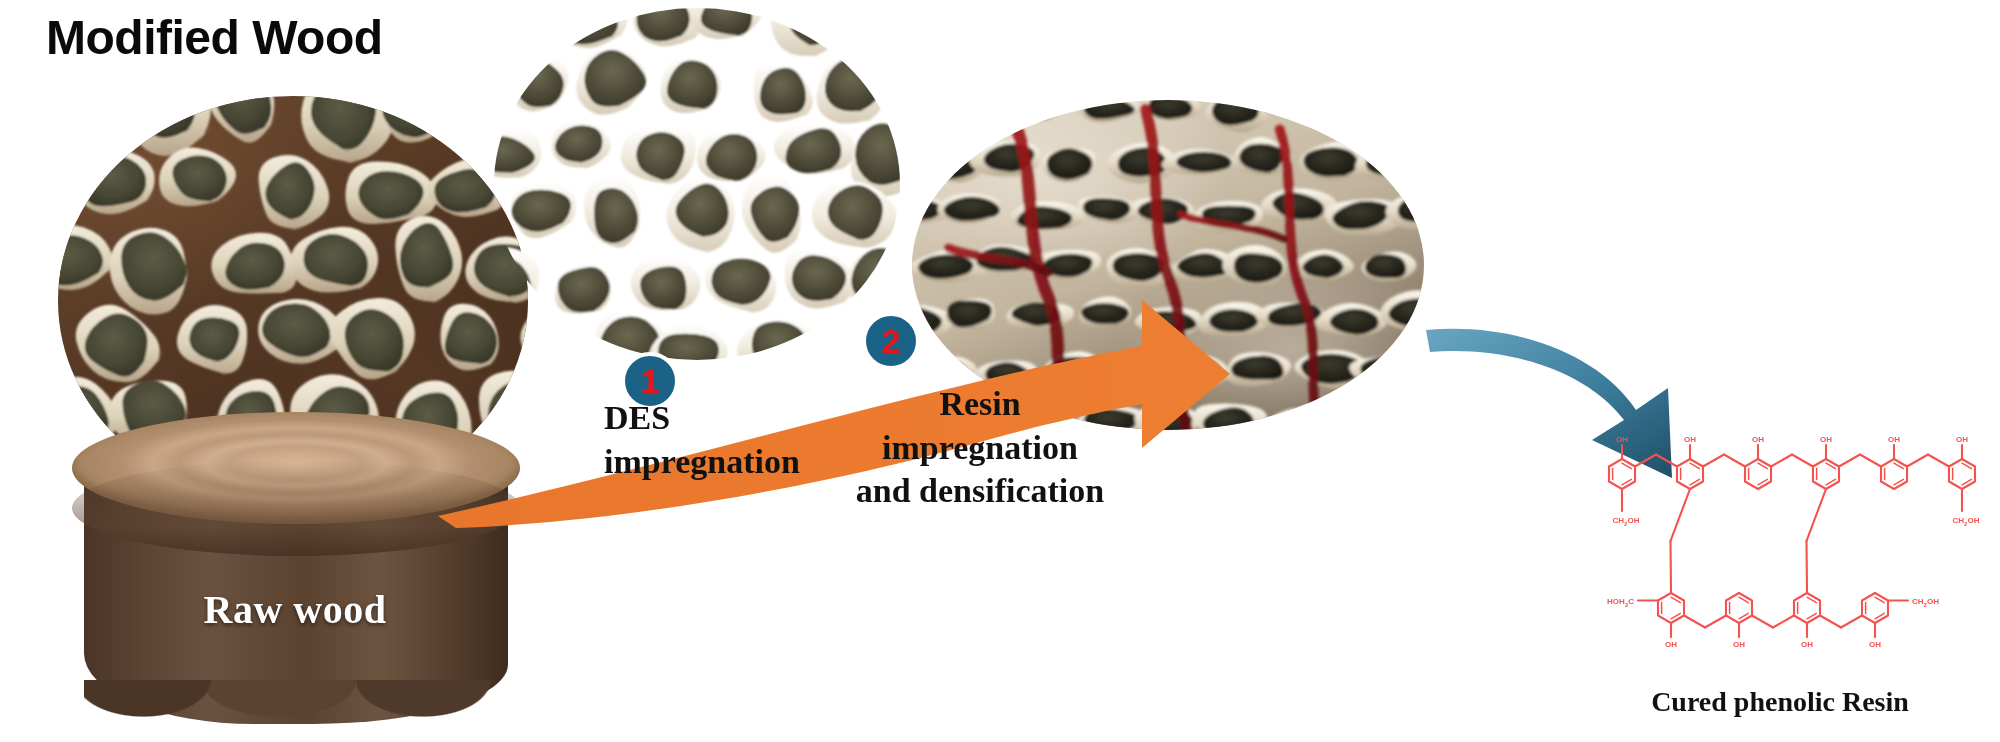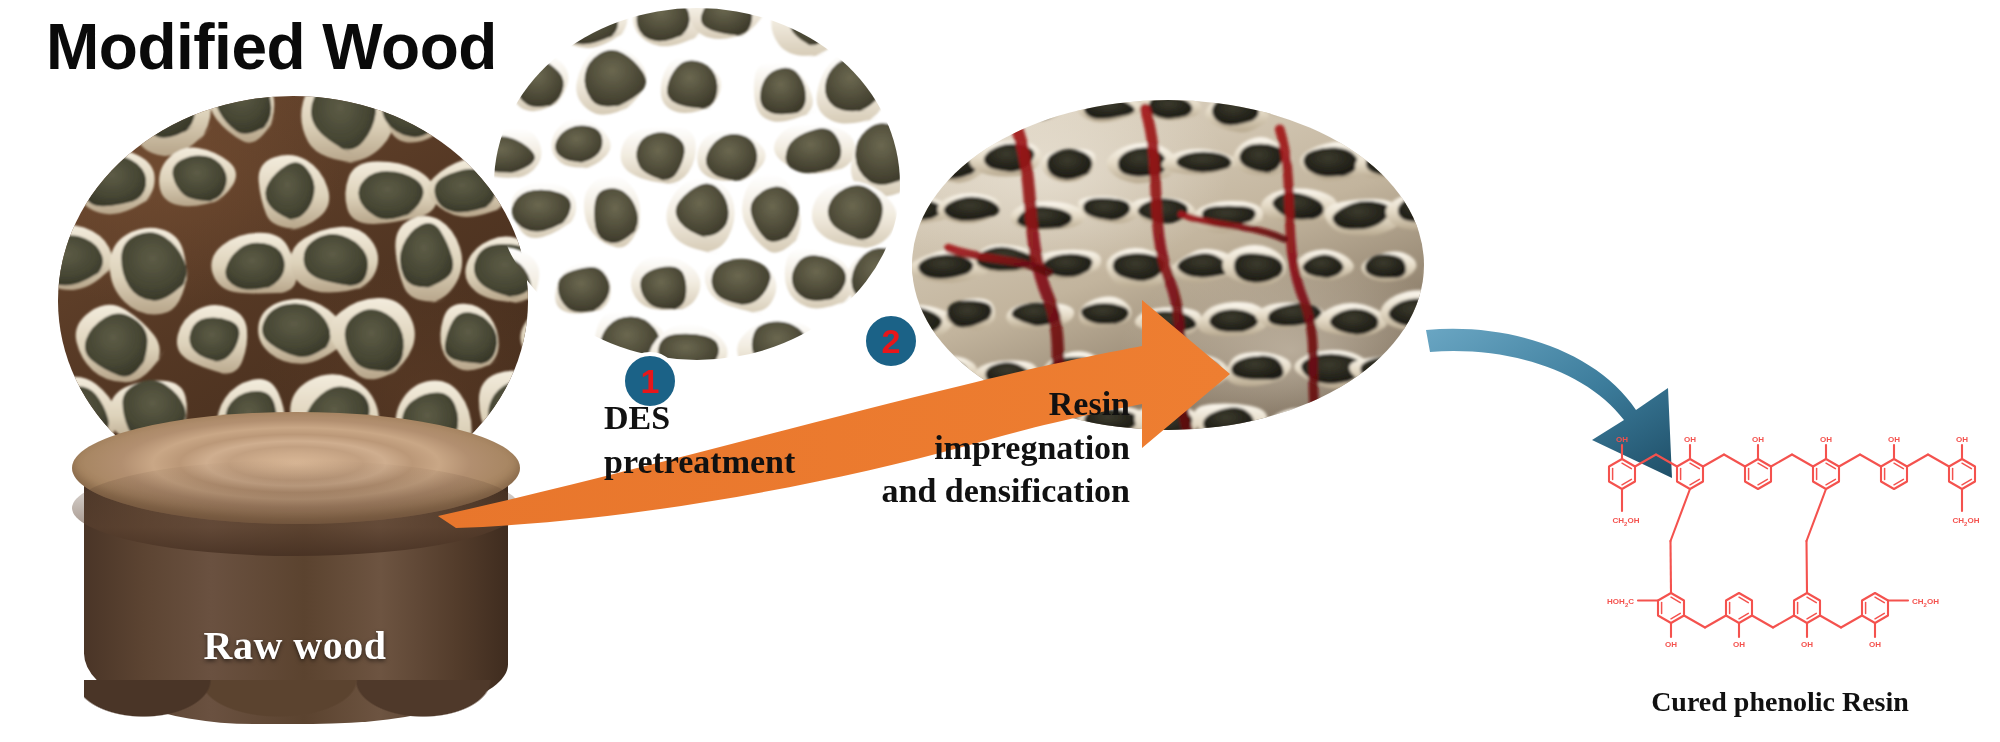--- a/index.html
+++ b/index.html
@@ -4,21 +4,21 @@
 <style>
   html,body{margin:0;padding:0;background:#fff;}
   body{width:2000px;height:742px;position:relative;overflow:hidden;
        font-family:"Liberation Serif",serif;}
   #stage{position:absolute;left:0;top:0;width:2000px;height:742px;background:#ffffff;}
 
   
   #title{
     position:absolute;left:46px;top:10px;
     font-family:"Liberation Sans",sans-serif;
-    font-weight:bold;font-size:64px;letter-spacing:-0.5px;color:#0a0a0a;
+    font-weight:bold;font-size:48px;letter-spacing:-0.5px;color:#0a0a0a;
     white-space:nowrap;
   }
 
   
   .sem{position:absolute;border-radius:50%;overflow:hidden;}
   .sem .cellgrid{position:absolute;left:-6%;top:-6%;width:112%;height:112%;}
 
   
   #sem-raw{left:58px;top:96px;width:470px;height:410px;
     background:
@@ -64,42 +64,42 @@
                       #cfae8f 40%, #bb9878 52%, #c9a786 64%, #b28f70 78%, #a5845f 100%);
     box-shadow:inset 0 -6px 10px rgba(80,52,34,.35);
   }
   #stump-lip{
     position:absolute;left:12px;top:70px;width:448px;height:96px;border-radius:50%;
     background:linear-gradient(180deg,rgba(160,126,96,.0) 0%,rgba(92,66,48,.55) 70%,rgba(70,48,34,.85) 100%);
   }
   #raw-wood-label{
     position:absolute;left:0;top:196px;width:470px;text-align:center;
     font-family:"Liberation Serif",serif;font-weight:bold;font-size:40px;color:#ffffff;
-    text-shadow:0 2px 4px rgba(0,0,0,.55);letter-spacing:.5px;margin-top:36px;
+    text-shadow:0 2px 4px rgba(0,0,0,.55);letter-spacing:.5px;
   }
 
   
   #arrow-orange{position:absolute;left:400px;top:270px;width:940px;height:260px;}
 
   
   .badge{
     position:absolute;width:58px;height:58px;border-radius:50%;
     background:#1b6287;border:4px solid #ffffff;
     display:flex;align-items:center;justify-content:center;
     font-family:"Liberation Sans",sans-serif;font-weight:bold;font-size:34px;color:#e8161a;
     box-sizing:border-box;
   }
   #badge-1{left:621px;top:352px;}
   #badge-2{left:862px;top:312px;}
 
   
   .caption{position:absolute;font-family:"Liberation Serif",serif;font-weight:bold;
            color:#111;line-height:1.28;white-space:pre-line;}
   #cap-1{left:604px;top:396px;font-size:34px;width:230px;text-align:left;}
-  #cap-2{left:830px;top:382px;font-size:34px;width:300px;text-align:right;}
+  #cap-2{left:830px;top:382px;font-size:34px;width:300px;text-align:center;}
 
   
   #arrow-blue{position:absolute;left:1420px;top:300px;width:310px;height:200px;}
 
   
   #chem{position:absolute;left:1592px;top:396px;width:404px;height:286px;}
   #chem-label{
     position:absolute;left:1560px;top:686px;width:440px;text-align:center;
     font-family:"Liberation Serif",serif;font-weight:bold;font-size:28px;color:#111;
     white-space:nowrap;
@@ -493,21 +493,21 @@
   </svg>
 
   <div class="badge" id="badge-1">
     <span>1</span>
   </div>
   <div class="badge" id="badge-2">
     <span>2</span>
   </div>
 
   <div class="caption" id="cap-1">DES
-pretreatment</div>
+impregnation</div>
   <div class="caption" id="cap-2">Resin
 impregnation
  and densification</div>
 
   <svg id="arrow-blue" viewBox="0 0 310 200">
     <defs>
       <linearGradient id="bgr" x1="0" y1="0" x2="1" y2="1">
         <stop offset="0%" stop-color="#6AA6C3"></stop>
         <stop offset="55%" stop-color="#3C7C9B"></stop>
         <stop offset="100%" stop-color="#1F4F68"></stop>

